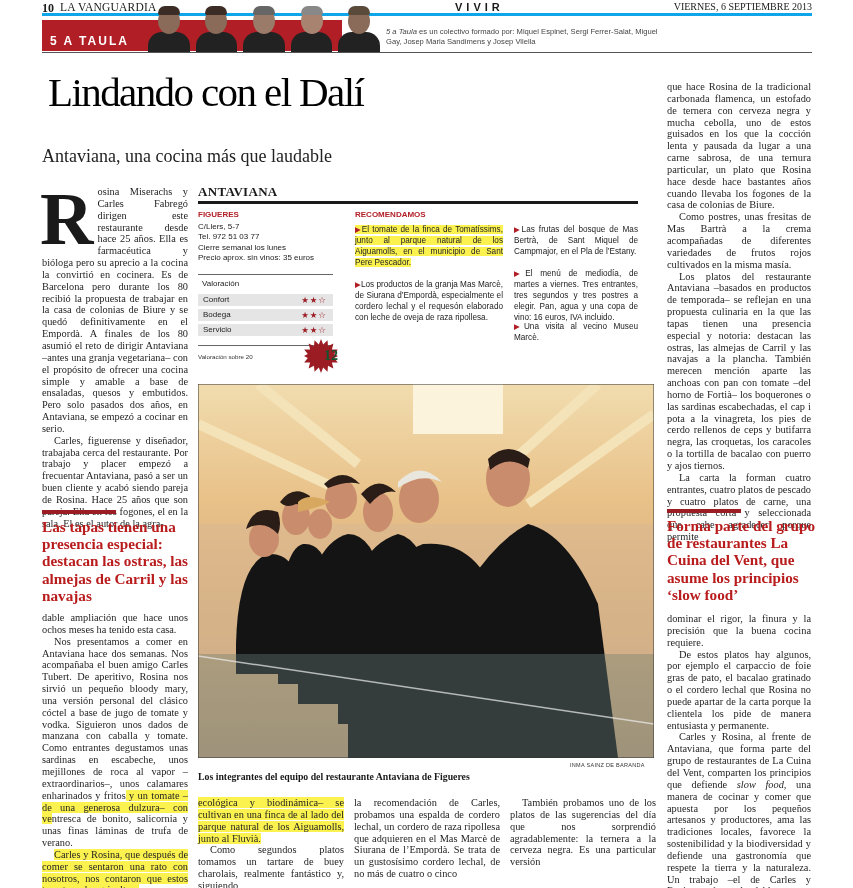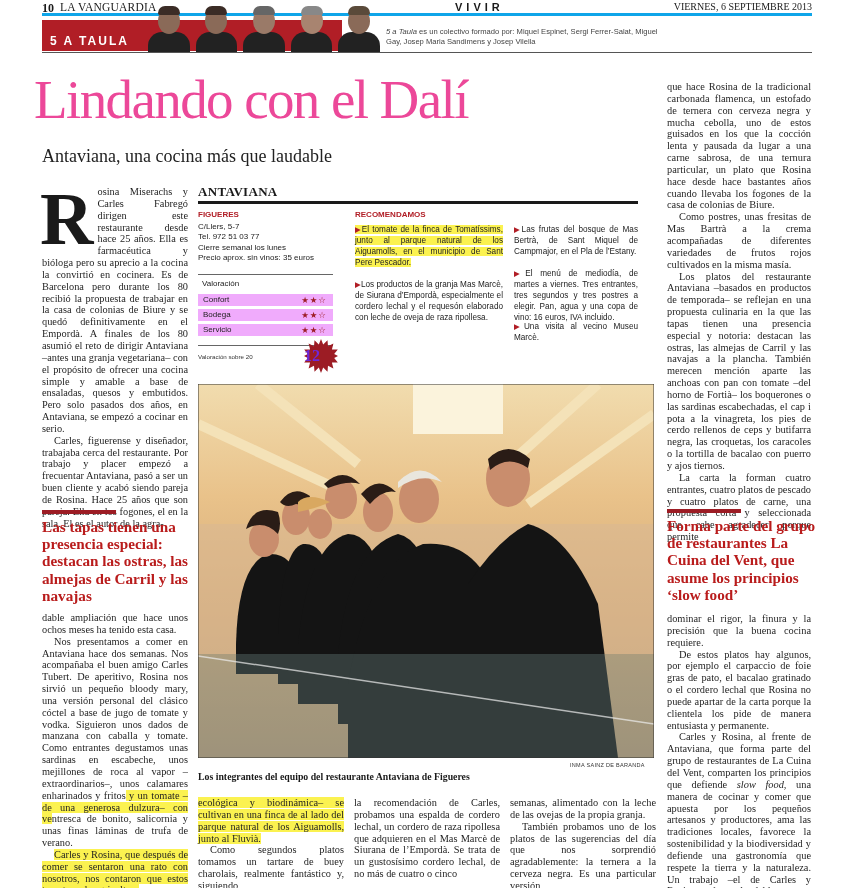--- a/index.html
+++ b/index.html
@@ -21,43 +21,43 @@
 #band-label{left:8px;top:14px;color:#fff;font-weight:bold;font-size:12px;letter-spacing:2px}
 #band-rule{left:42px;top:52px;width:770px;height:1px;background:#555}
 #faces{left:146px;top:6px;width:236px;height:46px;display:flex;gap:2px}
 .face{flex:1;position:relative;overflow:hidden}
 .face .head{position:absolute;left:50%;top:2px;width:22px;height:26px;margin-left:-11px;border-radius:50%;background:#8a6a58}
 .face .hair{position:absolute;left:50%;top:0;width:22px;height:9px;margin-left:-11px;border-radius:11px 11px 3px 3px;background:#3b2c26}
 .face .suit{position:absolute;left:2px;right:2px;bottom:0;height:20px;border-radius:14px 14px 0 0;background:#222}
 #faces-note{left:386px;top:27px;font-size:7.6px;color:#444;line-height:10px;width:280px}
 
 
-#title{left:34px;top:72px;font-size:55px;letter-spacing:-1.6px;color:#ec4899;line-height:1}
+#title{left:48px;top:72px;font-size:41px;letter-spacing:-1.6px;color:#000000;line-height:1}
 #subtitle{left:42px;top:146px;font-size:18px;color:#222}
 
 
 .col{font-size:10.35px;line-height:11.85px;text-align:justify;hyphens:auto;color:#1f1f1f}
 .col p{text-indent:12px}
 .col p.noind{text-indent:0}
 .hl{background:#fbf250}
 .dropcap{float:left;font-size:74px;line-height:58px;margin:4px 4px 0 -2px;font-weight:bold;color:#1a1a1a}
 
 
 #box{left:198px;top:184px;width:440px;height:188px}
 #box-title{left:0;top:0;font-size:13px;font-weight:bold;letter-spacing:.3px}
 #box-rule{left:0;top:17px;width:440px;height:3px;background:#1a1a1a}
 #city{left:0;top:26px;font-size:8px;font-weight:bold;color:#b11e26}
 #addr{left:0;top:38px;font-size:8px;line-height:10.3px;color:#222}
 #rule2{left:0;top:90px;width:135px;height:1px;background:#666}
 #val-title{left:4px;top:95px;font-size:8px;color:#222}
-.rrow{position:absolute;left:0;width:135px;height:12px;background:#f0abfc;font-size:8px;color:#222;line-height:12px;padding-left:5px}
+.rrow{position:absolute;left:0;width:135px;height:12px;background:#e5e5e5;font-size:8px;color:#222;line-height:12px;padding-left:5px}
 .rrow .stars{position:absolute;right:6px;top:0;color:#9c1c24;font-size:8.5px;letter-spacing:1px}
 #score-note{left:0;top:169px;font-size:6.2px;color:#333}
 #score{left:106px;top:155px;width:34px;height:34px}
-#score-num{left:0;top:0;width:34px;height:34px;line-height:34px;text-align:left;color:#6d28d9;font-size:16px;font-weight:bold}
+#score-num{left:0;top:0;width:34px;height:34px;line-height:34px;text-align:right;color:#14532d;font-size:14px;font-weight:bold}
 #rec-title{left:157px;top:26px;font-size:8px;font-weight:bold;color:#b11e26}
 .rec{position:absolute;font-size:8.2px;line-height:11px;color:#222;text-align:justify}
 .rec .tri{color:#b11e26;font-size:7.5px}
 
 
 #photo{left:198px;top:384px;width:456px;height:374px;overflow:hidden;background:linear-gradient(180deg,#f1dcae 0%,#e9c28a 30%,#d9b07c 55%,#b79875 100%)}
 #credit{left:570px;top:762px;font-size:5.5px;color:#333;letter-spacing:.3px}
 #caption{left:198px;top:771px;font-size:9.8px;font-weight:bold}
 
 
@@ -198,21 +198,20 @@
 <div id="caption" class="abs serif">Los integrantes del equipo del restaurante Antaviana de Figueres</div>
 
 <div class="abs col serif" style="left:198px;top:797px;width:146px">
   <p class="noind"><span class="hl">ecológica y biodinámica– se cultivan en una finca de al lado del parque natural de los Aiguamolls, junto al Fluvià.</span></p>
   <p>Como segundos platos tomamos un tartare de buey charolais, realmente fantástico y, siguiendo</p>
 </div>
 <div class="abs col serif" style="left:354px;top:797px;width:146px">
   <p class="noind">la recomendación de Carles, probamos una espalda de cordero lechal, un cordero de raza ripollesa que adquieren en el Mas Marcè de Siurana de l’Empordà. Se trata de un gustosísimo cordero lechal, de no más de cuatro o cinco</p>
 </div>
 <div class="abs col serif" style="left:510px;top:797px;width:146px">
-  <p class="noind">semanas, alimentado con la leche de las ovejas de la propia granja.</p>
   <p>También probamos uno de los platos de las sugerencias del día que nos sorprendió agradablemente: la ternera a la cerveza negra. Es una particular versión</p>
 </div>
 
 <div class="abs col serif" style="left:667px;top:81px;width:144px">
   <p class="noind">que hace Rosina de la tradicional carbonada flamenca, un estofado de ternera con cerveza negra y mucha cebolla, uno de estos guisados en los que la cocción lenta y pausada da lugar a una carne sabrosa, de una ternura particular, un plato que Rosina hace desde hace bastantes años cuando llevaba los fogones de la casa de colonias de Biure.</p>
   <p>Como postres, unas fresitas de Mas Bartrà a la crema acompañadas de diferentes variedades de frutos rojos cultivados en la misma masía.</p>
   <p>Los platos del restaurante Antaviana –basados en productos de temporada– se reflejan en una propuesta culinaria en la que las tapas tienen una presencia especial y notoria: destacan las ostras, las almejas de Carril y las navajas a la plancha. También merecen mención aparte las anchoas con pan con tomate –del horno de Fortià– los boquerones o las sardinas escabechadas, el cap i pota a la vinagreta, los pies de cerdo rellenos de ceps y butifarra negra, las croquetas, los caracoles o la tortilla de bacalao con puerro y ajos tiernos.</p>
   <p>La carta la forman cuatro entrantes, cuatro platos de pescado y cuatro platos de carne, una propuesta corta y seleccionada que cabe agradecer porque permite</p>
 </div>
 

